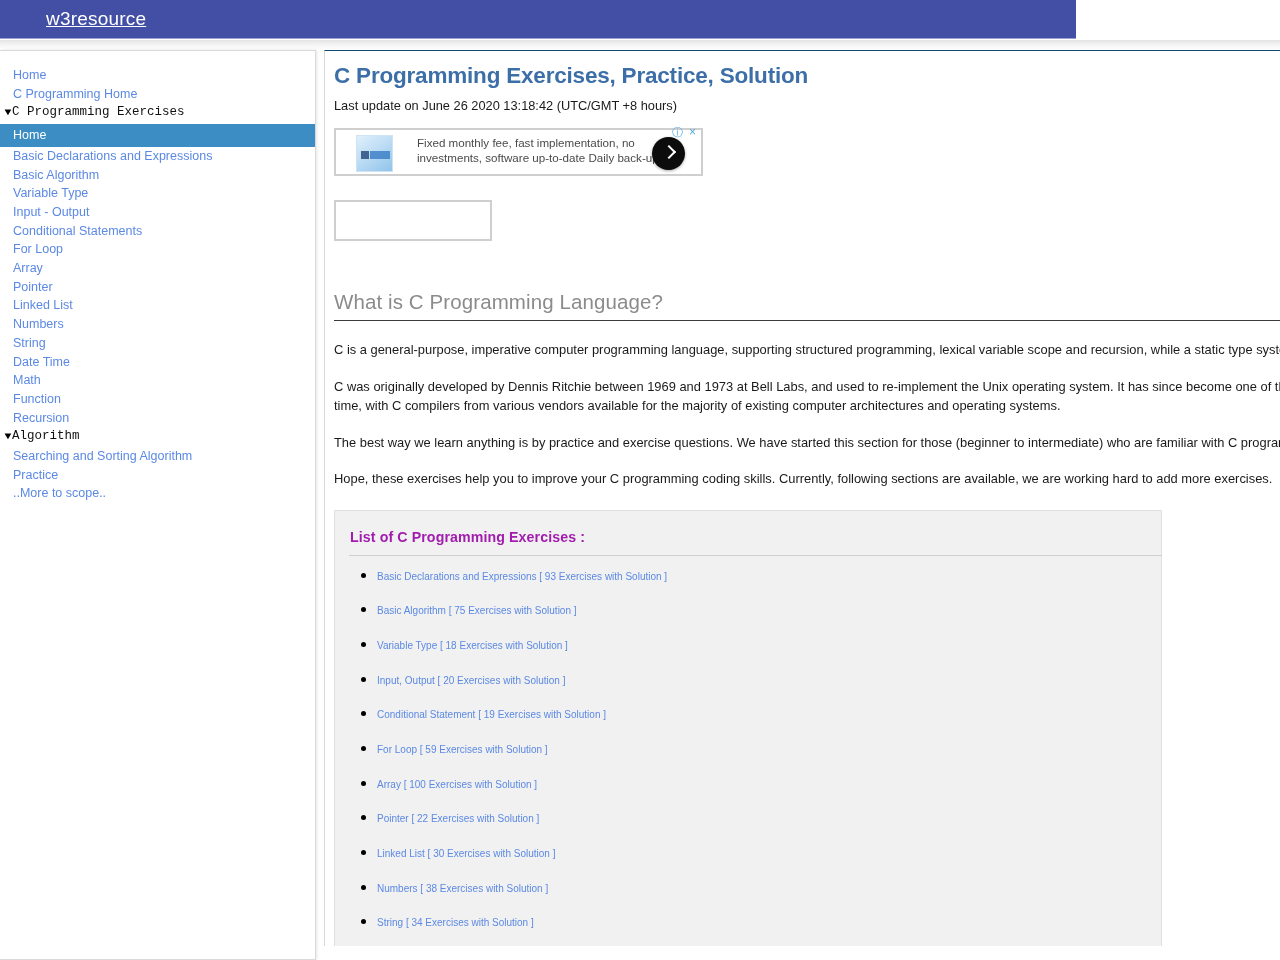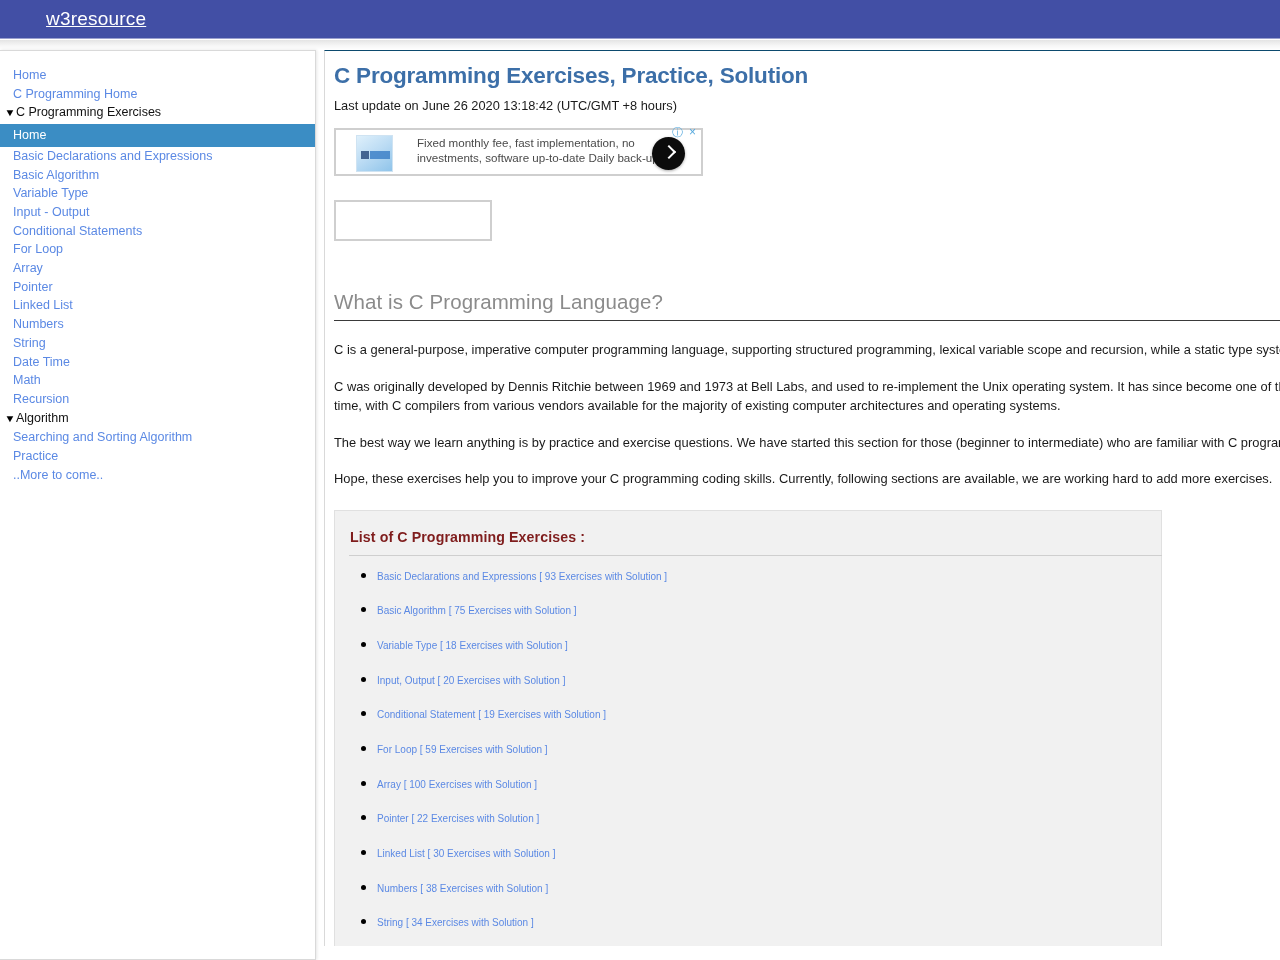--- a/index.html
+++ b/index.html
@@ -11,21 +11,21 @@
     overflow: hidden;
     background: #ffffff;
     font-family: "Liberation Sans", sans-serif;
     -webkit-font-smoothing: antialiased;
   }
 
   
   #topbar {
     position: absolute;
     top: 0; left: 0;
-    width: 1280px;
+    width: 1076px;
     height: 39px;
     background: #424fa5;
     border-bottom: 1px solid #9aa0cf;
     box-sizing: border-box;
   }
   #brand {
     position: absolute;
     left: 46px;
     top: 8px;
     color: #ffffff;
@@ -65,20 +65,21 @@
     text-decoration: none;
     white-space: nowrap;
   }
   .nav-group {
     display: block;
     color: #111111;
     font-size: 12.5px;
     line-height: 18.7px;
     padding: 0 12px 0 5px;
     white-space: nowrap;
+    font-family: Liberation Mono, monospace;
   }
   .nav-group .caret {
     display: inline-block;
     font-size: 10px;
     transform: scaleX(1.15);
     margin-right: 1px;
     color: #000;
   }
   .nav-link.active {
     background: #3b8dc4;
@@ -237,21 +238,21 @@
   #exercise-box {
     margin-top: 21px;
     width: 828px;
     background: #f1f1f1;
     border: 1px solid #e0e0e0;
     box-sizing: border-box;
     padding: 17px 20px 24px 14px;
   }
   #exercise-box h3 {
     margin: 0 0 0 1px;
-    color: #7f1d1d;
+    color: #a21caf;
     font-size: 14.2px;
     font-weight: bold;
     line-height: 18px;
     letter-spacing: 0.1px;
   }
   #exercise-rule {
     margin: 9px 0 0 0;
     width: 813px;
     height: 1px;
     background: #cfcfcf;
@@ -294,25 +295,26 @@
       <a href="#" class="nav-link">Input - Output</a>
       <a href="#" class="nav-link">Conditional Statements</a>
       <a href="#" class="nav-link">For Loop</a>
       <a href="#" class="nav-link">Array</a>
       <a href="#" class="nav-link">Pointer</a>
       <a href="#" class="nav-link">Linked List</a>
       <a href="#" class="nav-link">Numbers</a>
       <a href="#" class="nav-link">String</a>
       <a href="#" class="nav-link">Date Time</a>
       <a href="#" class="nav-link">Math</a>
+      <a href="#" class="nav-link">Function</a>
       <a href="#" class="nav-link">Recursion</a>
       <div class="nav-group"><span class="caret">▼</span><span>Algorithm</span></div>
       <a href="#" class="nav-link">Searching and Sorting Algorithm</a>
       <a href="#" class="nav-link">Practice</a>
-      <a href="#" class="nav-link">..More to come..</a>
+      <a href="#" class="nav-link">..More to scope..</a>
     </div>
 </nav>
 
 <main id="main">
   <div id="main-inner">
 
     <h1 id="page-title">C Programming Exercises, Practice, Solution</h1>
     <p id="last-update">Last update on June 26 2020 13:18:42 (UTC/GMT +8 hours)</p>
 
     <div id="ad-box">

